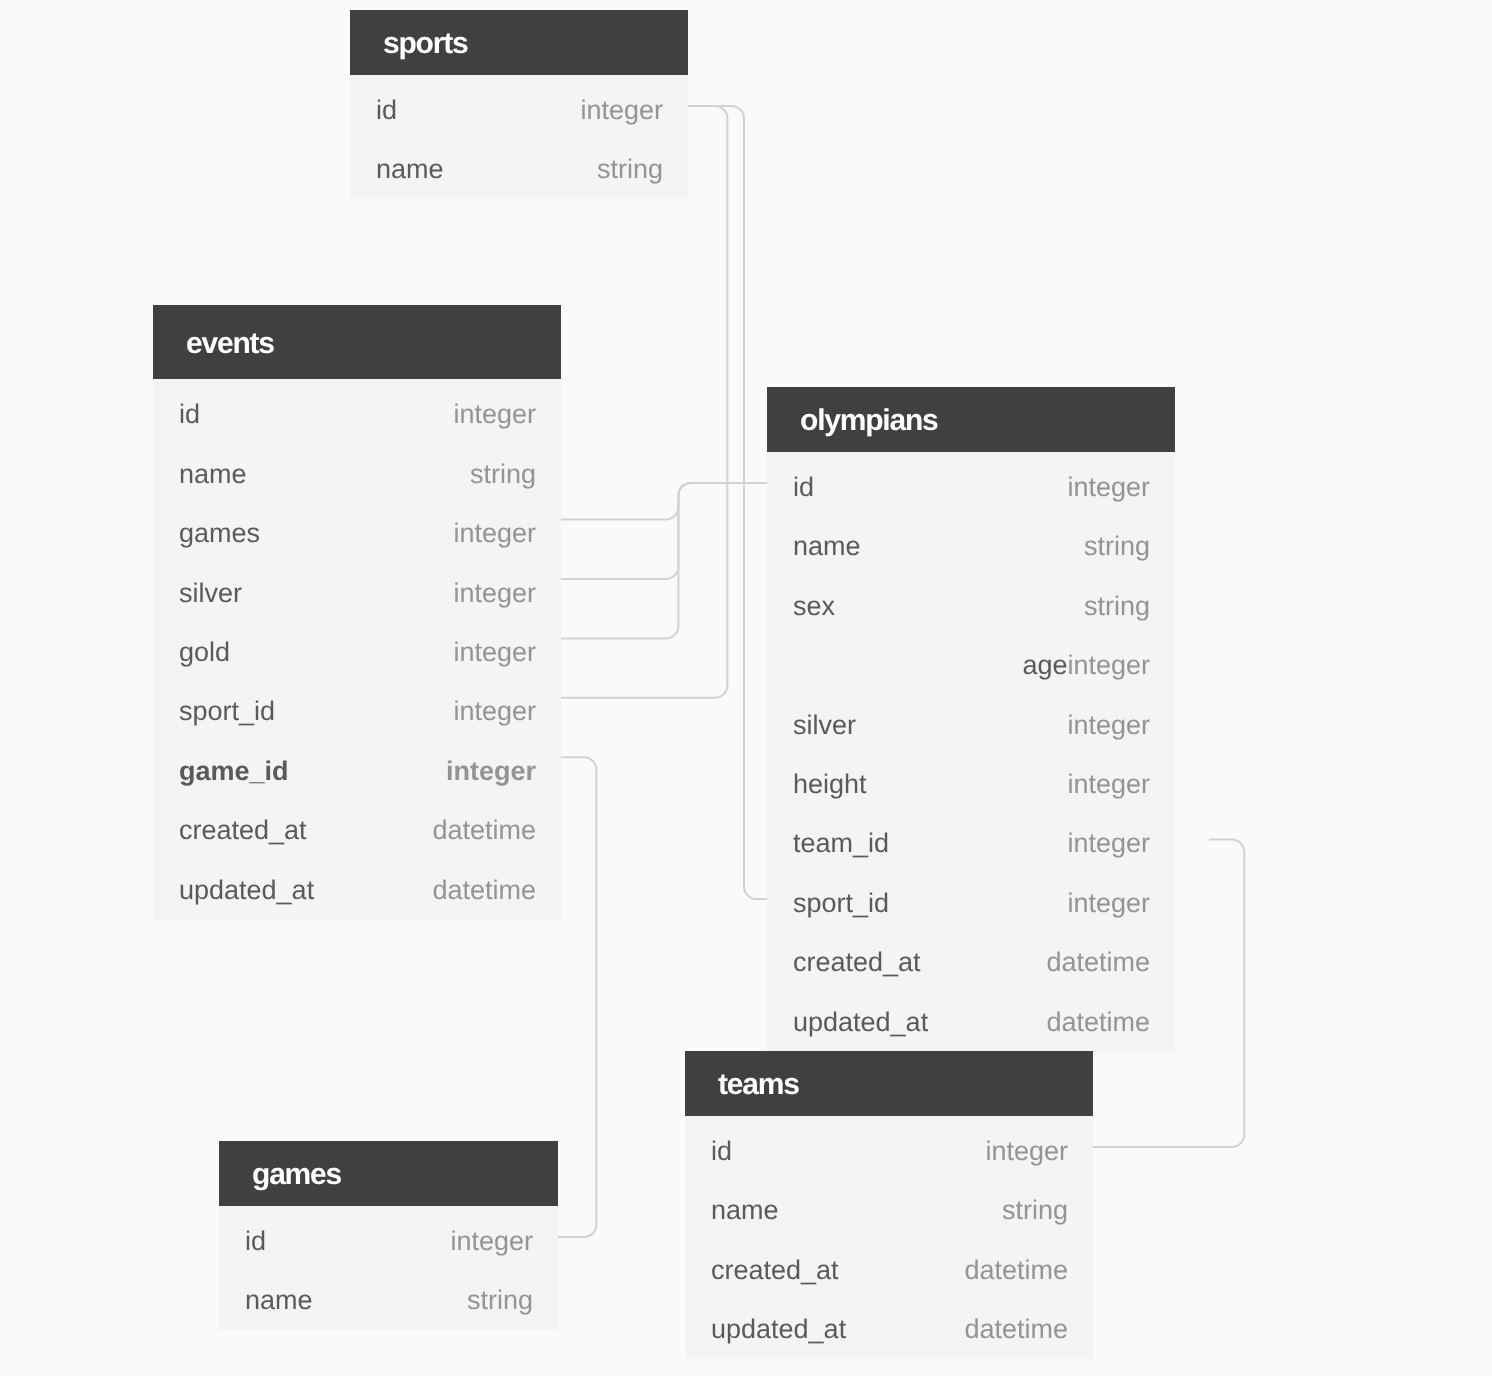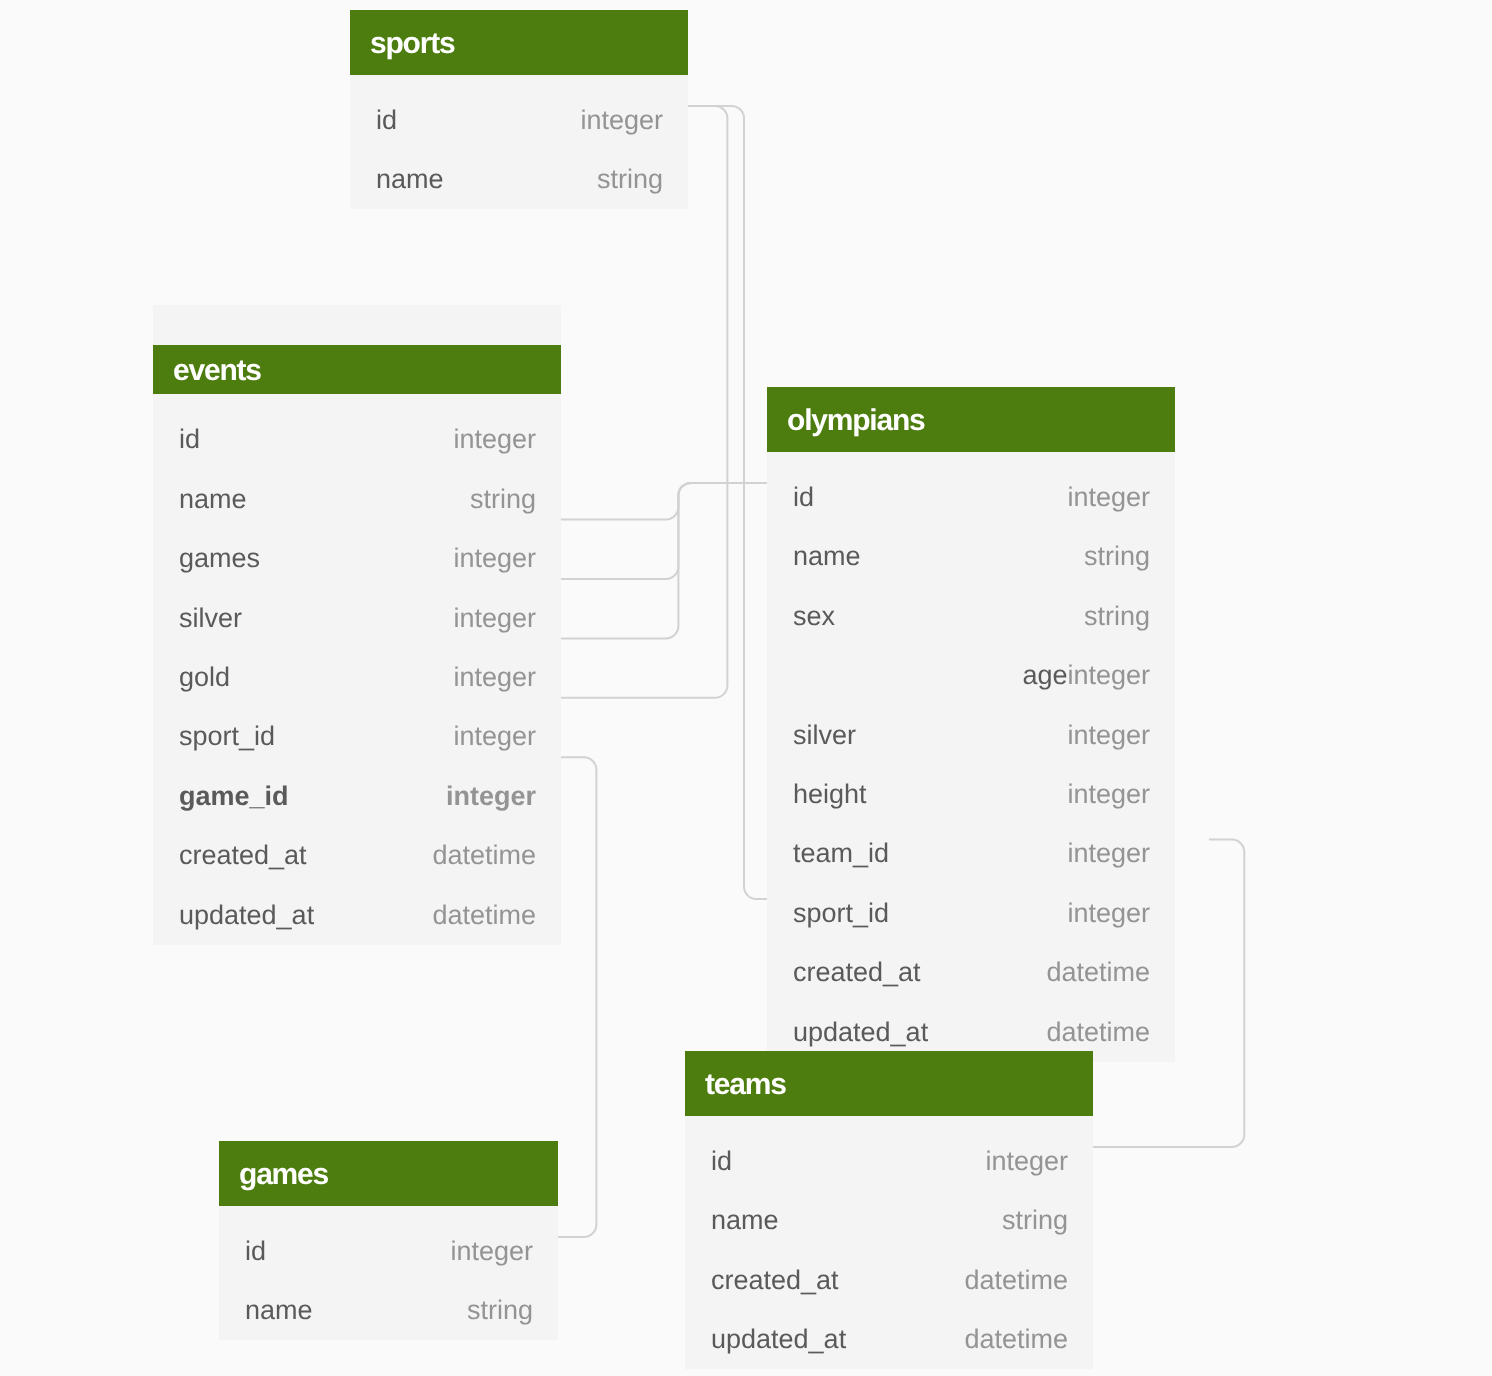--- a/index.html
+++ b/index.html
@@ -18,34 +18,34 @@
     position:absolute; left:0; top:0; width:1492px; height:1376px;
     pointer-events:none;
   }
   .erd-table {
     position:absolute;
     background:#f4f4f4;
     will-change:transform;
     transform:translateZ(0);
   }
   .erd-table-header {
-    background:#4d7c0f;
+    background:#404040;
     color:#ffffff;
     font-weight:700;
     font-size:30px;
     letter-spacing:-1.2px;
     padding-top:3px;
-    padding-left:20px;
+    padding-left:33px;
     box-sizing:border-box;
     display:flex;
     align-items:center;
     height:64.6px;
     opacity:0.999;
   }
-  .erd-table-body { position:relative; padding-top:16px; }
+  .erd-table-body { position:relative; padding-top:6px; }
   .erd-row {
     display:flex;
     align-items:center;
     justify-content:space-between;
     padding:0 25px 0 26px;
     box-sizing:border-box;
     font-size:27px;
     height:59.45px;
   }
   .erd-field-name { color:#5a5a5a; white-space:nowrap; }
@@ -77,21 +77,21 @@
         <span class="erd-field-name">id</span>
         <span class="erd-field-type">integer</span>
       </div>
       <div class="erd-row" style="height: 59.45px;">
         <span class="erd-field-name">name</span>
         <span class="erd-field-type">string</span>
       </div>
     </div>
   </div>
   <div class="erd-table t-events" style="left: 153px; top: 304.7px; width: 408px;">
-    <div class="erd-table-header" style="height: 49px; margin-top: 40px;">events</div>
+    <div class="erd-table-header" style="height: 74px;">events</div>
     <div class="erd-table-body">
       <div class="erd-row" style="height: 59.45px;">
         <span class="erd-field-name">id</span>
         <span class="erd-field-type">integer</span>
       </div>
       <div class="erd-row" style="height: 59.45px;">
         <span class="erd-field-name">name</span>
         <span class="erd-field-type">string</span>
       </div>
       <div class="erd-row" style="height: 59.45px;">

